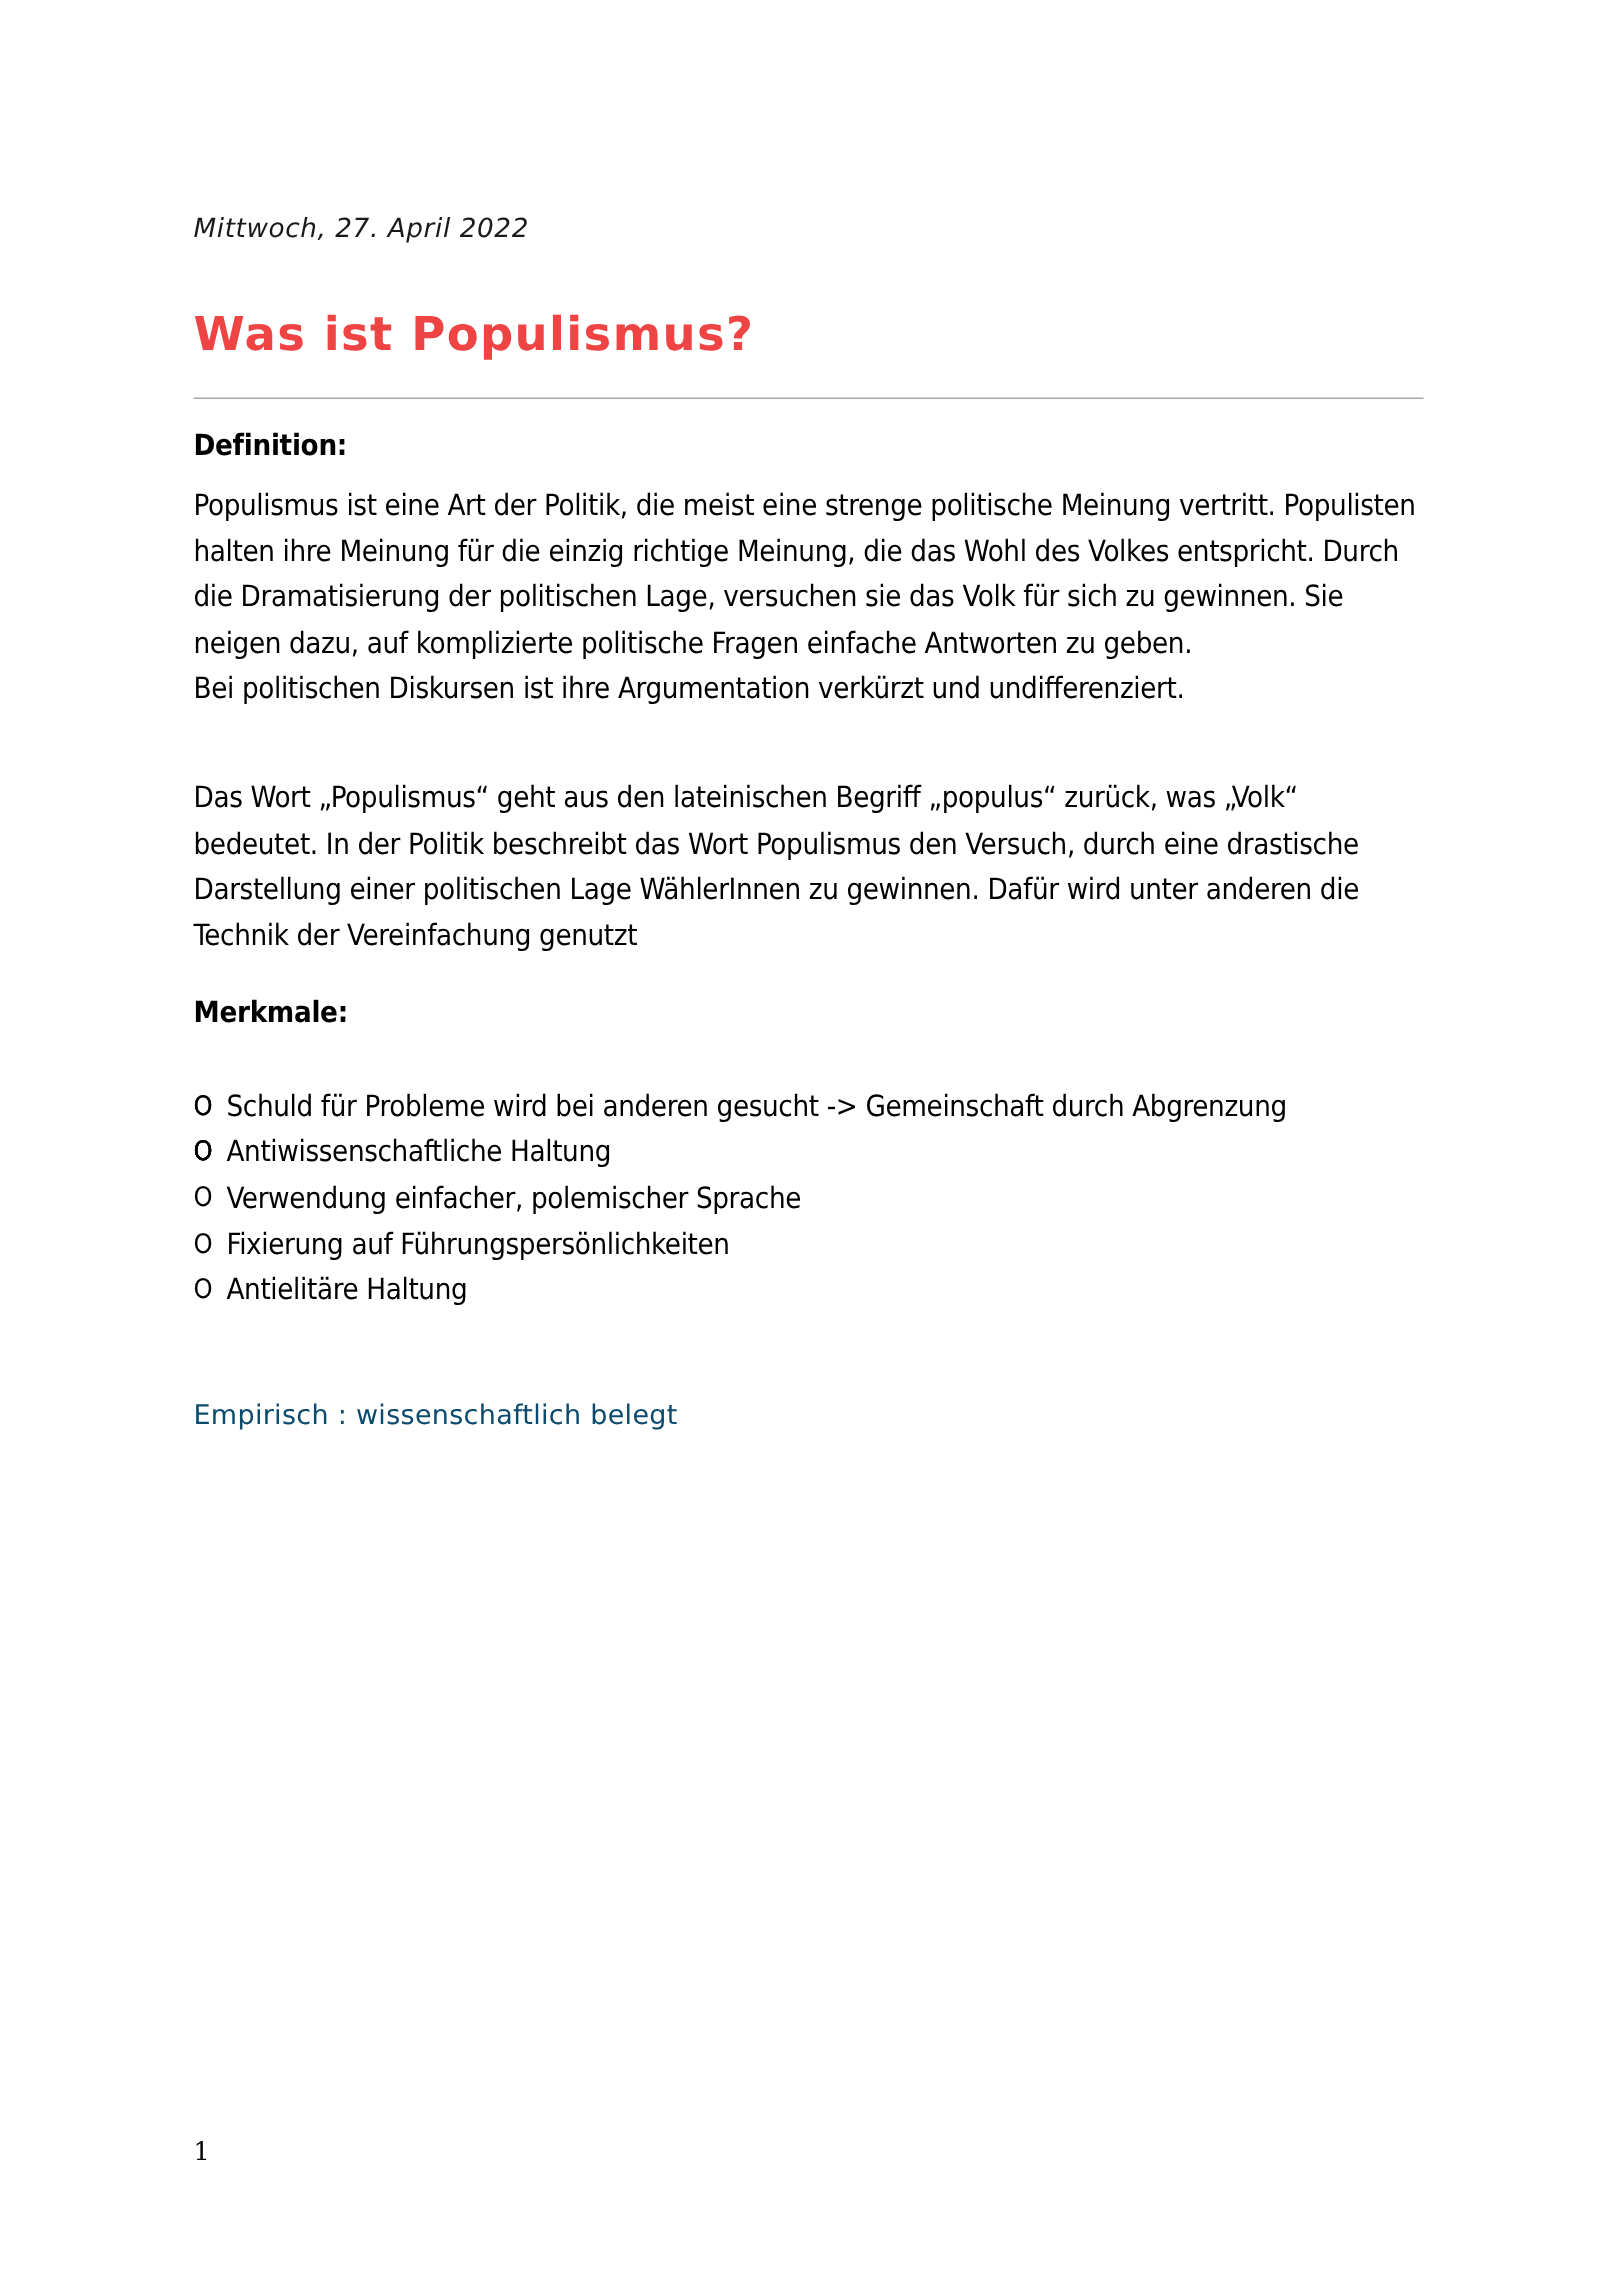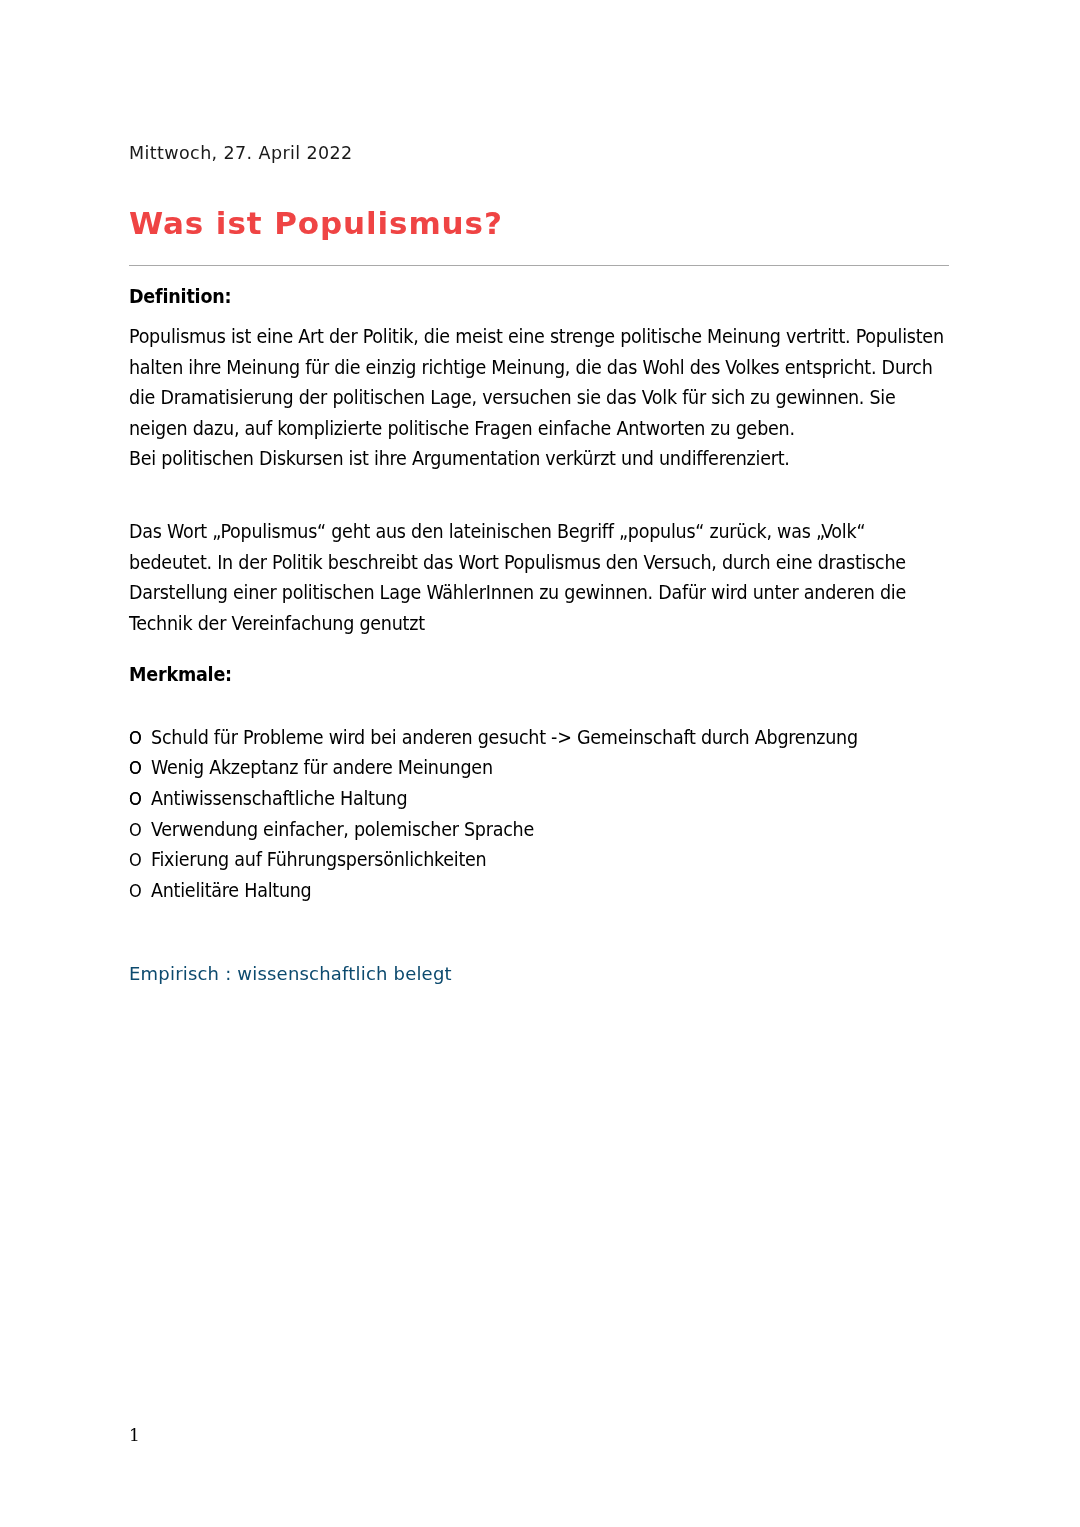--- a/index.html
+++ b/index.html
@@ -26,20 +26,21 @@
   }
 
   
   .date-line {
     margin-top: 143px;
     font-family: "DejaVu Sans", sans-serif;
     font-size: 17.5px;
     letter-spacing: 0.4px;
     color: #1a1a1a;
     line-height: 1.2;
+    font-style: italic;
   }
 
   
   .doc-title {
     margin-top: 42px;
     font-family: "DejaVu Sans", sans-serif;
     font-size: 31px;
     font-weight: bold;
     letter-spacing: 0.9px;
     color: #ef4444;
@@ -161,21 +162,20 @@
       </li>
       <li>
         <span class="bullet-glyph">O</span>
         <span>Schuld für Probleme wird bei anderen gesucht -&gt; Gemeinschaft durch Abgrenzung</span>
       </li>
       <li>
         <span class="bullet-glyph">O</span>
       </li>
       <li>
         <span class="bullet-glyph">O</span>
-        <span>Wenig Akzeptanz für andere Meinungen</span>
       </li>
       <li>
         <span class="bullet-glyph">O</span>
       </li>
       <li>
         <span class="bullet-glyph">O</span>
         <span>Antiwissenschaftliche Haltung</span>
       </li>
       <li>
         <span class="bullet-glyph">O</span>

